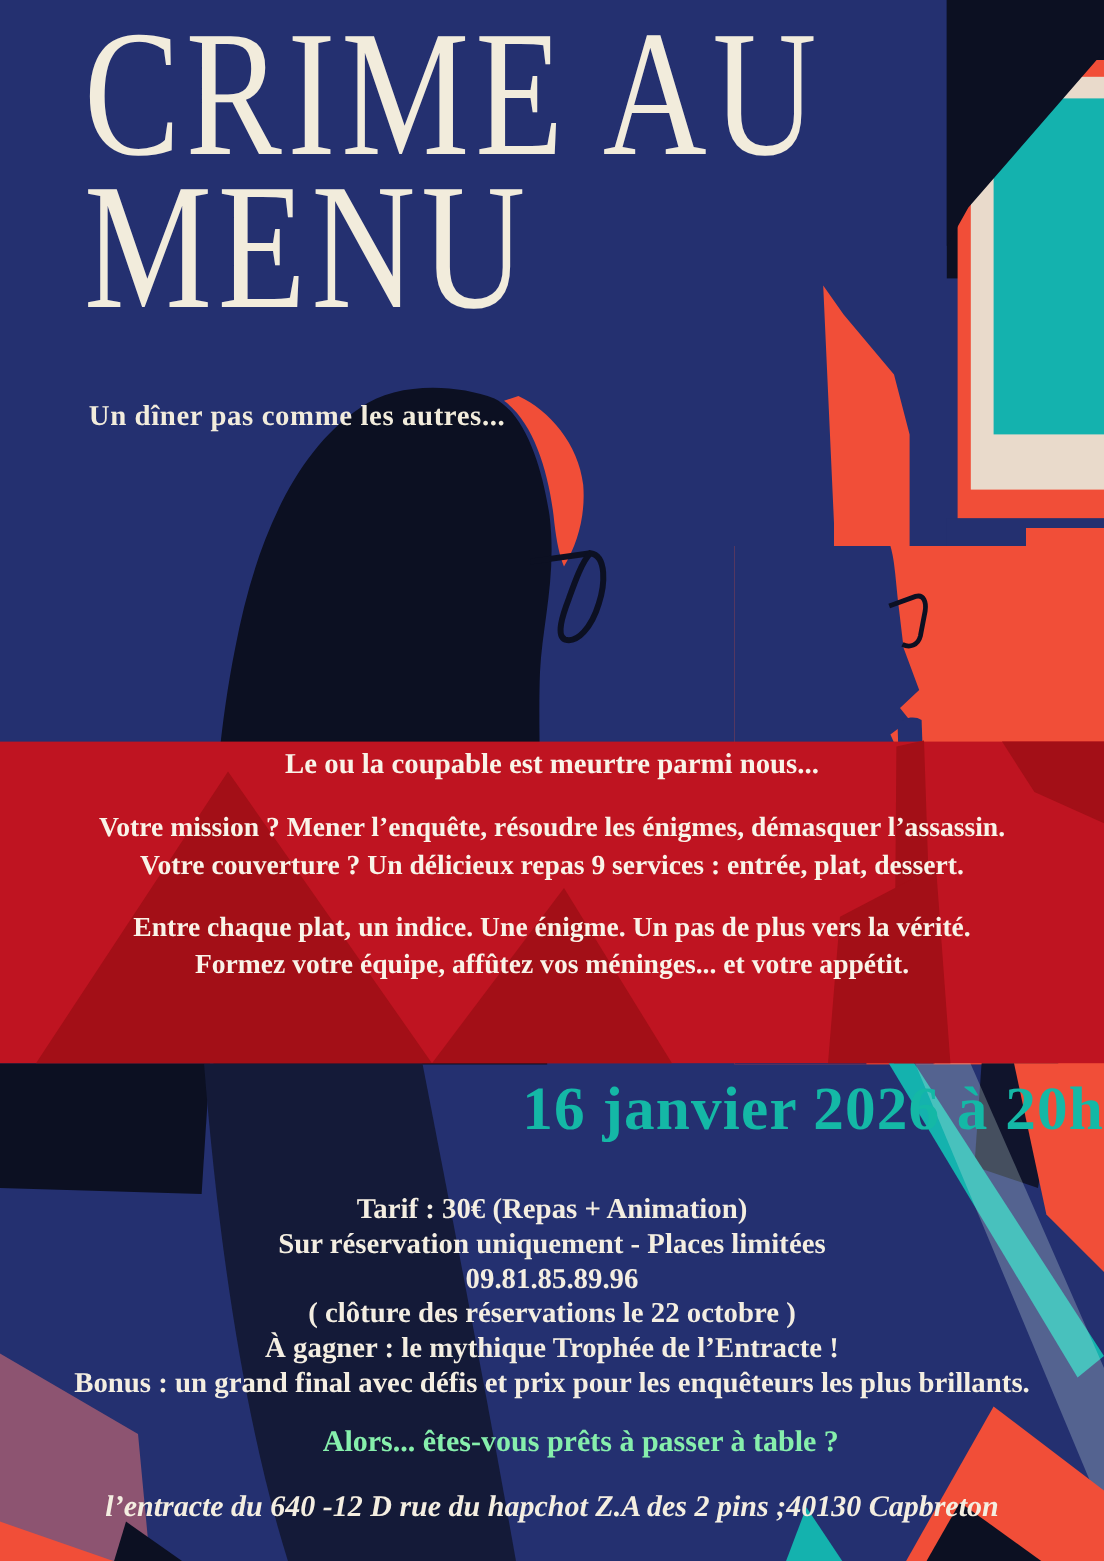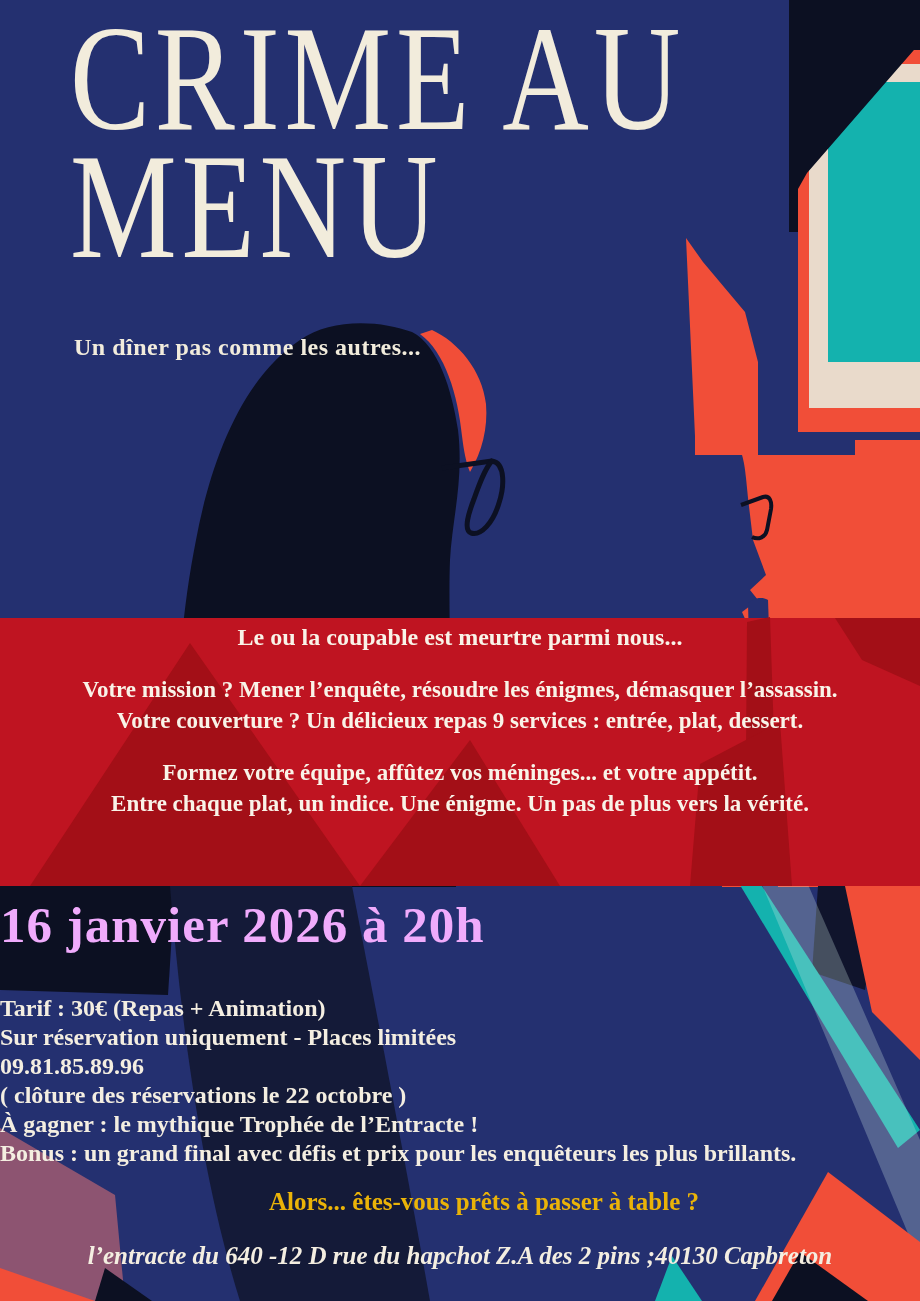--- a/index.html
+++ b/index.html
@@ -29,33 +29,34 @@
   }
   .banner-text{
     left:0;right:0;top:622px;
     text-align:center;color:#f9f3e8;font-weight:700;
   }
   .banner-group{line-height:31px;margin:0 0 21px 0;}
   .bg1{font-size:24px;}
   .bg2,.bg3{font-size:23px;}
   .date{
     left:0;right:0;top:896px;
-    text-align:left;
+    text-align:right;
     font-size:51px;font-weight:700;letter-spacing:1px;
-    color:#f0abfc;
+    color:#14b8a6;
   }
   .info{
     left:0;right:0;top:994px;
+    text-align:center;
     font-size:24px;font-weight:700;line-height:29px;
     color:#f4eee1;
   }
   .question{
     left:0;right:0;top:1188px;
     text-align:center;font-size:25px;font-weight:700;
-    color:#eab308;
+    color:#86efac;
     padding-left:48px;
   }
   .address{
     left:0;right:0;top:1242px;
     text-align:center;font-size:25px;font-weight:700;
     color:#f4eee1;
     font-style:italic;
   }
 </style>
 </head>
@@ -140,22 +141,22 @@
 
   <div class="txt banner-text">
     <div class="banner-group bg1">
       <div>Le ou la coupable est meurtre parmi nous...</div>
     </div>
     <div class="banner-group bg2">
       <div>Votre mission ? Mener l’enquête, résoudre les énigmes, démasquer l’assassin.</div>
       <div>Votre couverture ? Un délicieux repas 9 services : entrée, plat, dessert.</div>
     </div>
     <div class="banner-group bg3">
+      <div>Entre chaque plat, un indice. Une énigme. Un pas de plus vers la vérité.</div>
       <div>Formez votre équipe, affûtez vos méninges... et votre appétit.</div>
-      <div>Entre chaque plat, un indice. Une énigme. Un pas de plus vers la vérité.</div>
     </div>
   </div>
 
   <div class="txt date">16 janvier 2026 à 20h</div>
 
   <div class="txt info">
     <div>Tarif : 30€ (Repas + Animation)</div>
     <div>Sur réservation uniquement - Places limitées</div>
     <div>09.81.85.89.96</div>
     <div>( clôture des réservations le 22 octobre  )</div>

